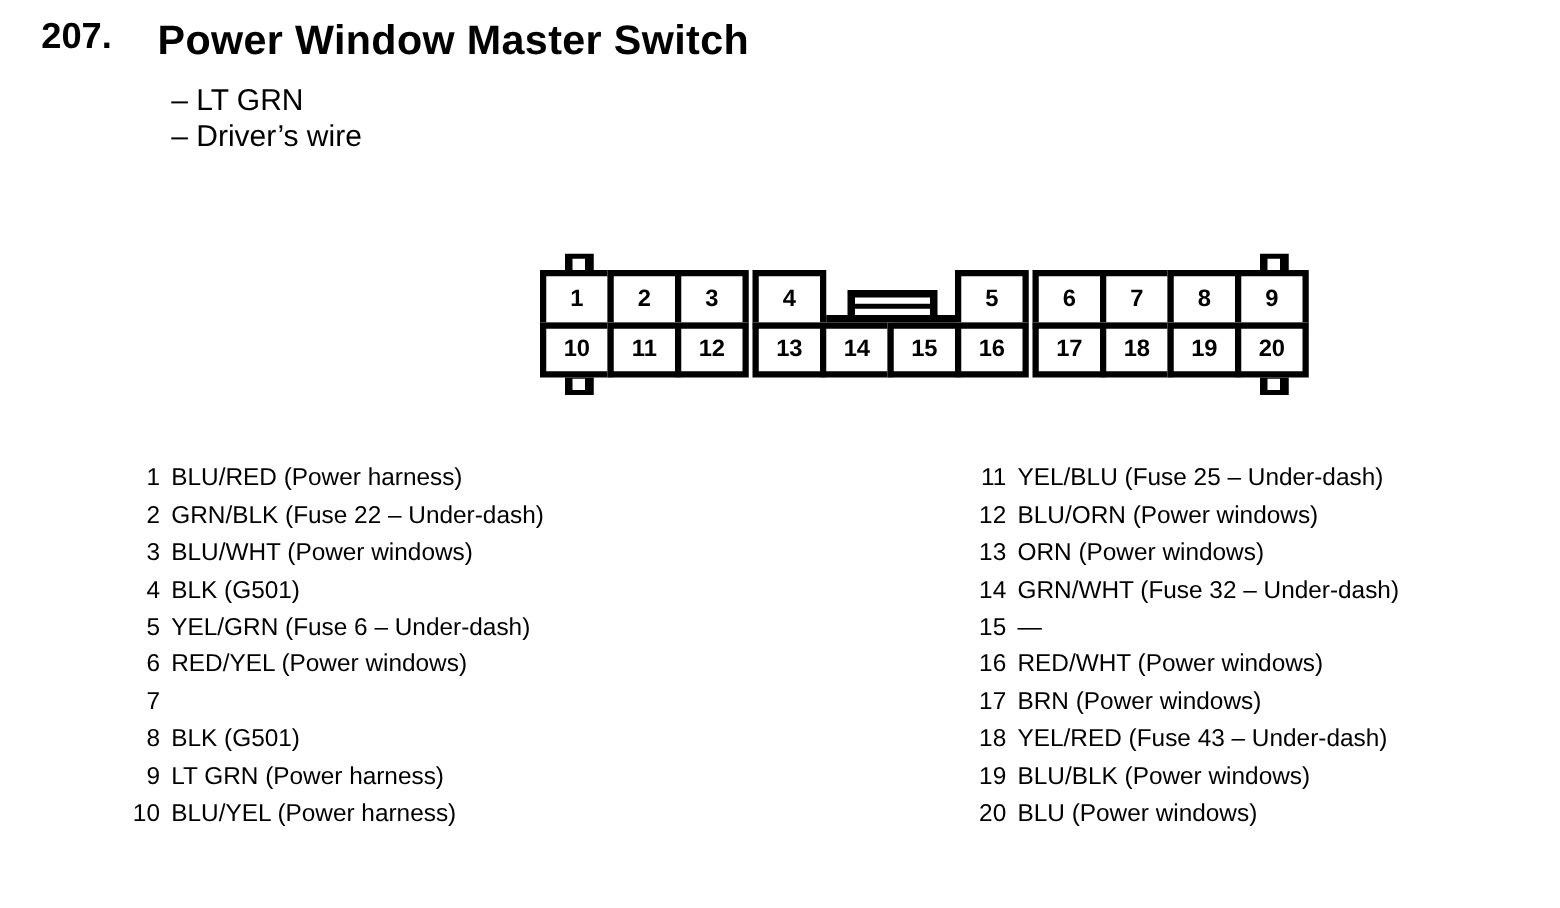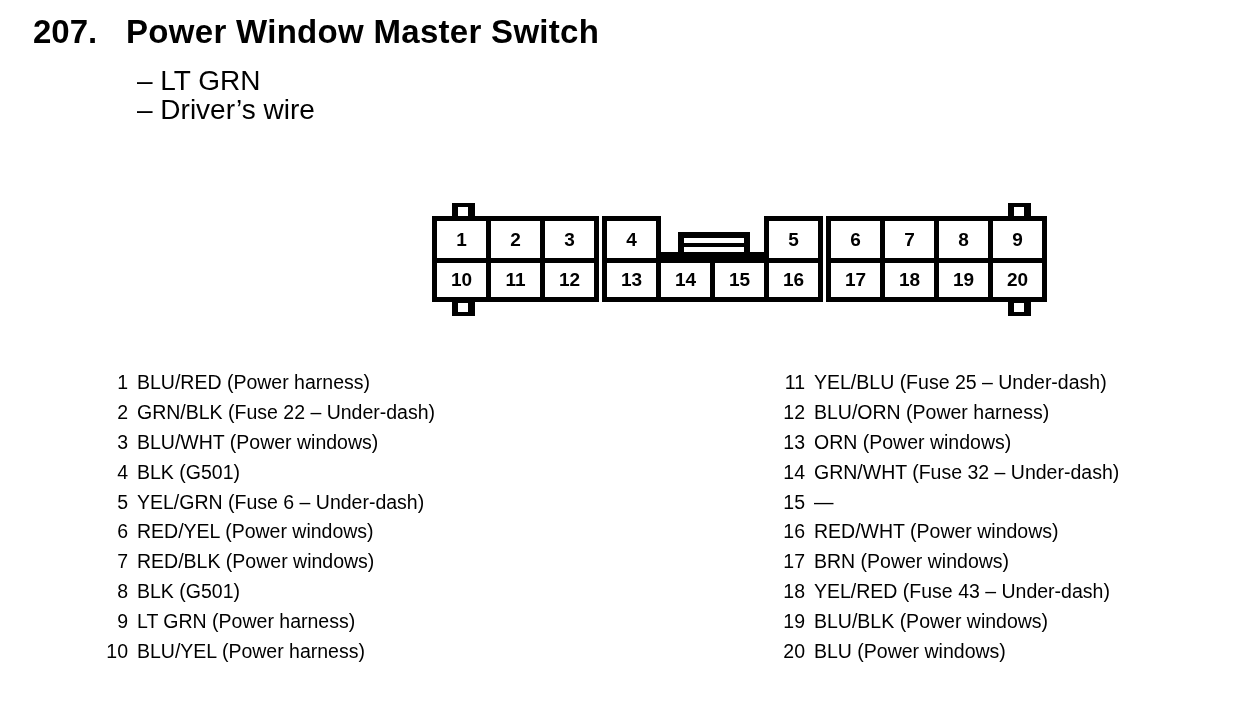--- a/index.html
+++ b/index.html
@@ -11,26 +11,26 @@
     background: #ffffff;
     color: #000000;
     font-family: "Liberation Sans", sans-serif;
     overflow: hidden;
   }
 
   
   .hdr { position: absolute; left: 33px; top: 13px; white-space: nowrap; }
   .hdr-num {
     display: inline-block; width: 93px;
-    font-size: 33px; font-weight: 700; vertical-align: top;
+    font-size: 29px; font-weight: 700; vertical-align: top;
   }
   .hdr-title { font-size: 33px; font-weight: 700; letter-spacing: 0.3px; }
 
   .details { position: absolute; left: 137px; top: 66px; list-style: none; }
-  .details li { font-size: 28px; line-height: 29.4px; white-space: nowrap; }
+  .details li { font-size: 24px; line-height: 29.4px; white-space: nowrap; }
 
   
   .connector {
     position: absolute; left: 432px; top: 203px;
     width: 615px; height: 113px;
   }
   .cell {
     position: absolute; width: 59px;
     background: #fff; border: 5px solid #000;
     display: flex; align-items: center; justify-content: center;
@@ -142,21 +142,20 @@
     <div class="legend-row">
       <span class="pin-num">5</span>
       <span class="pin-desc">YEL/GRN (Fuse 6 – Under-dash)</span>
     </div>
     <div class="legend-row">
       <span class="pin-num">6</span>
       <span class="pin-desc">RED/YEL (Power windows)</span>
     </div>
     <div class="legend-row">
       <span class="pin-num">7</span>
-      <span class="pin-desc">RED/BLK (Power windows)</span>
     </div>
     <div class="legend-row">
       <span class="pin-num">8</span>
       <span class="pin-desc">BLK (G501)</span>
     </div>
     <div class="legend-row">
       <span class="pin-num">9</span>
       <span class="pin-desc">LT GRN (Power harness)</span>
     </div>
     <div class="legend-row">
@@ -165,21 +164,21 @@
     </div>
   </div>
 
   <div class="legend-col legend-right">
     <div class="legend-row">
       <span class="pin-num">11</span>
       <span class="pin-desc">YEL/BLU (Fuse 25 – Under-dash)</span>
     </div>
     <div class="legend-row">
       <span class="pin-num">12</span>
-      <span class="pin-desc">BLU/ORN (Power harness)</span>
+      <span class="pin-desc">BLU/ORN (Power windows)</span>
     </div>
     <div class="legend-row">
       <span class="pin-num">13</span>
       <span class="pin-desc">ORN (Power windows)</span>
     </div>
     <div class="legend-row">
       <span class="pin-num">14</span>
       <span class="pin-desc">GRN/WHT (Fuse 32 – Under-dash)</span>
     </div>
     <div class="legend-row">

